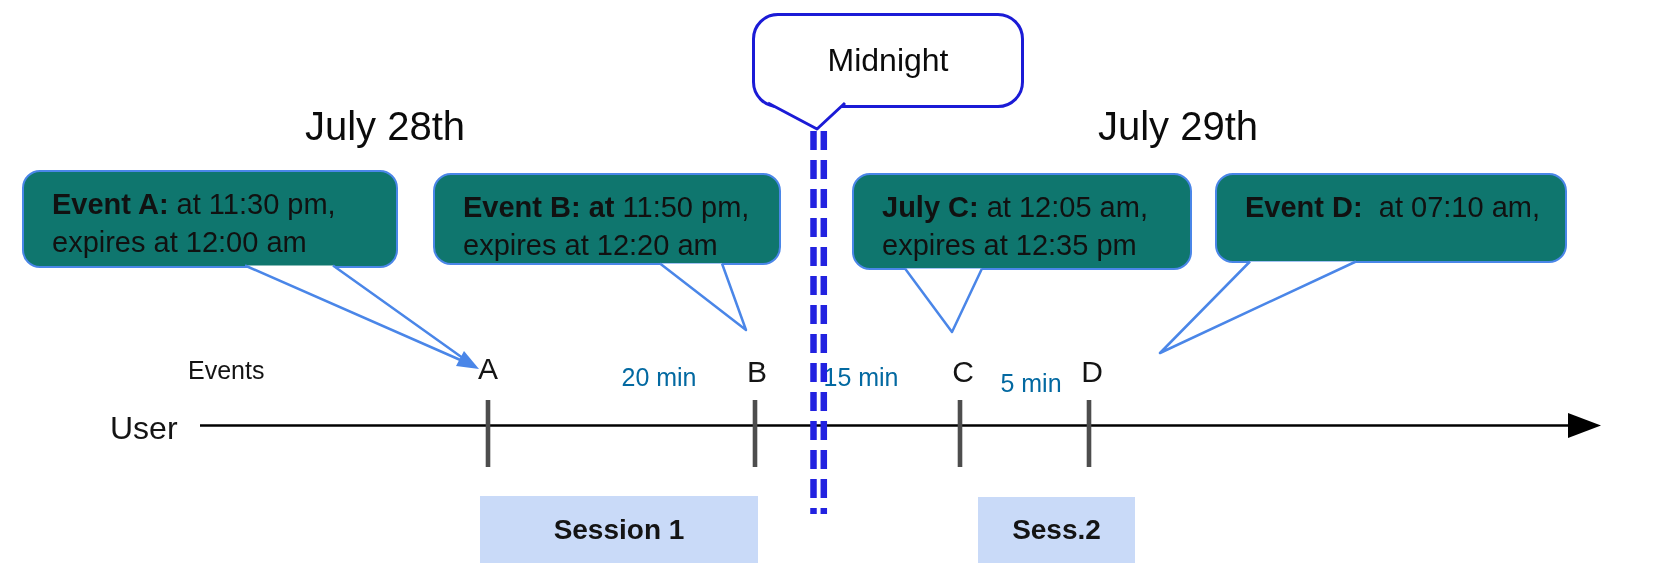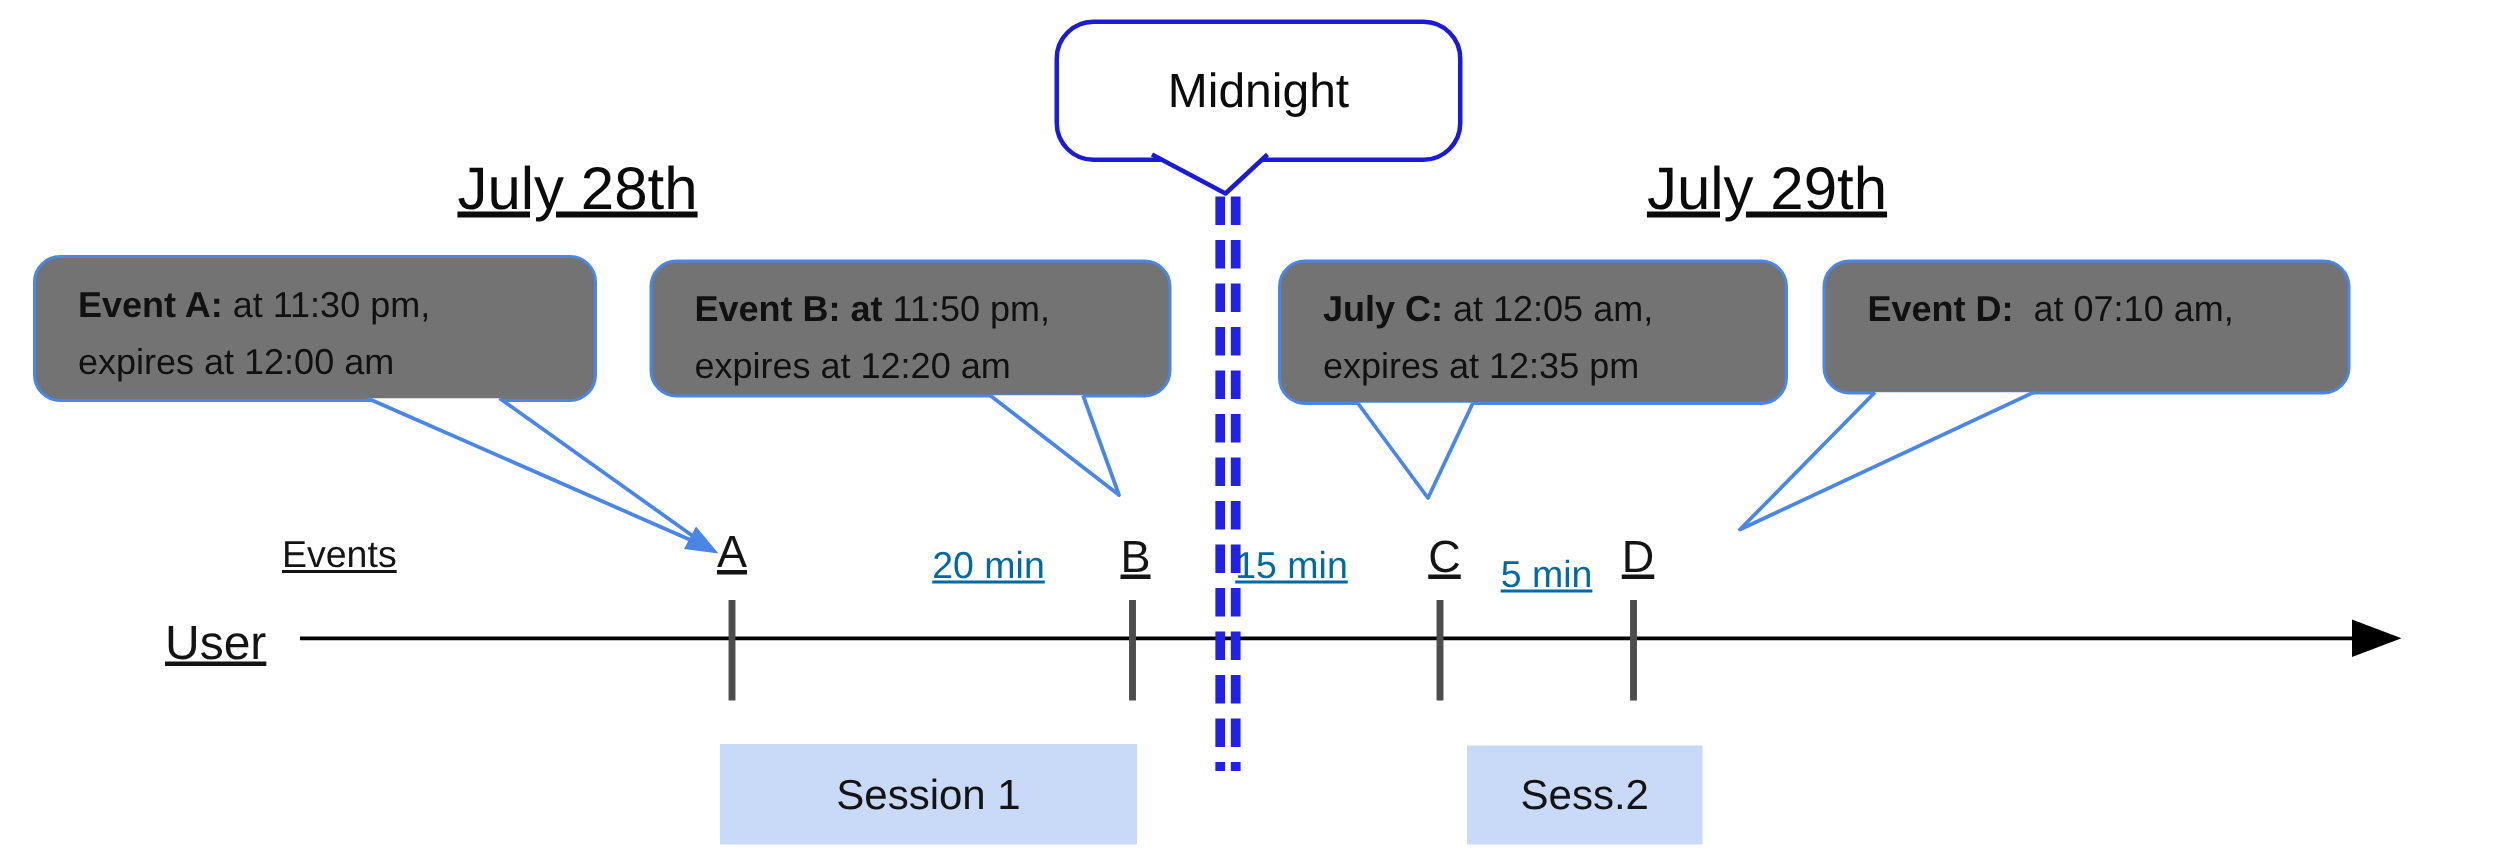--- a/index.html
+++ b/index.html
@@ -1,63 +1,63 @@
 <!DOCTYPE html>
 <html><head>
 <meta charset="utf-8">
 <style>
   html,body { margin:0; padding:0; background:#fff; }
   #stage {
     position:relative; width:1668px; height:578px; background:#ffffff;
     font-family:"Liberation Sans","DejaVu Sans",sans-serif; color:#111;
     overflow:hidden;
   }
-  .abs { position:absolute;text-decoration:underline; }
+  .abs { position:absolute; }
   .nowrap { white-space:nowrap; }
   .ctr { transform:translateX(-50%); }
 
   .date-title { font-size:40px; color:#0b0b0b; }
 
   .callout {
-    position:absolute; box-sizing:border-box; background:#737373;
+    position:absolute; box-sizing:border-box; background:#0f766e;
     border:2.5px solid #4a86e8; border-radius:18px;
-    padding:13px 12px 0 28px; font-size:24px; line-height:38px;
+    padding:13px 12px 0 28px; font-size:29px; line-height:38px;
   }
   .callout .line { display:block; white-space:pre; }
   .callout b { font-weight:bold; }
 
   .midnight {
     position:absolute; box-sizing:border-box; background:#fff;
     border:3px solid #1b1bd6; border-radius:26px;
     display:flex; align-items:center; justify-content:center;
     font-size:32px; color:#0b0b0b;
   }
 
   .session {
     position:absolute; background:#c9daf8;
     display:flex; align-items:center; justify-content:center;
-    font-size:28px; color:#141414;
+    font-size:28px; color:#141414;font-weight:bold;
   }
 
   .axis-label   { font-size:25px; color:#0369a1; }
   .point-label  { font-size:30px; color:#141414; }
   .events-label { font-size:25px; color:#141414; }
   .user-label   { font-size:32px; color:#141414; }
 
   svg.overlay { position:absolute; left:0; top:0; pointer-events:none; }
 </style>
 </head>
 <body>
 
 <div id="stage">
 
   <div class="abs date-title nowrap ctr" style="left:385px; top:104px;">July 28th</div>
   <div class="abs date-title nowrap ctr" style="left:1178px; top:104px;text-align:center;">July 29th</div>
 
-  <div class="midnight" style="left:703px; top:13px; width:272px; height:95px;">
+  <div class="midnight" style="left:752px; top:13px; width:272px; height:95px;">
     <span>Midnight</span>
   </div>
 
   <div class="callout" style="left:22px; top:170px; width:376px; height:98px;">
     <span class="line"><b>Event A:</b><span> at 11:30 pm,</span></span>
     <span class="line">expires at 12:00 am</span>
   </div>
 
   <div class="callout" style="left:433px; top:173px; width:348px; height:92px;">
     <span class="line"><b>Event B: at</b><span> 11:50 pm,</span></span>

